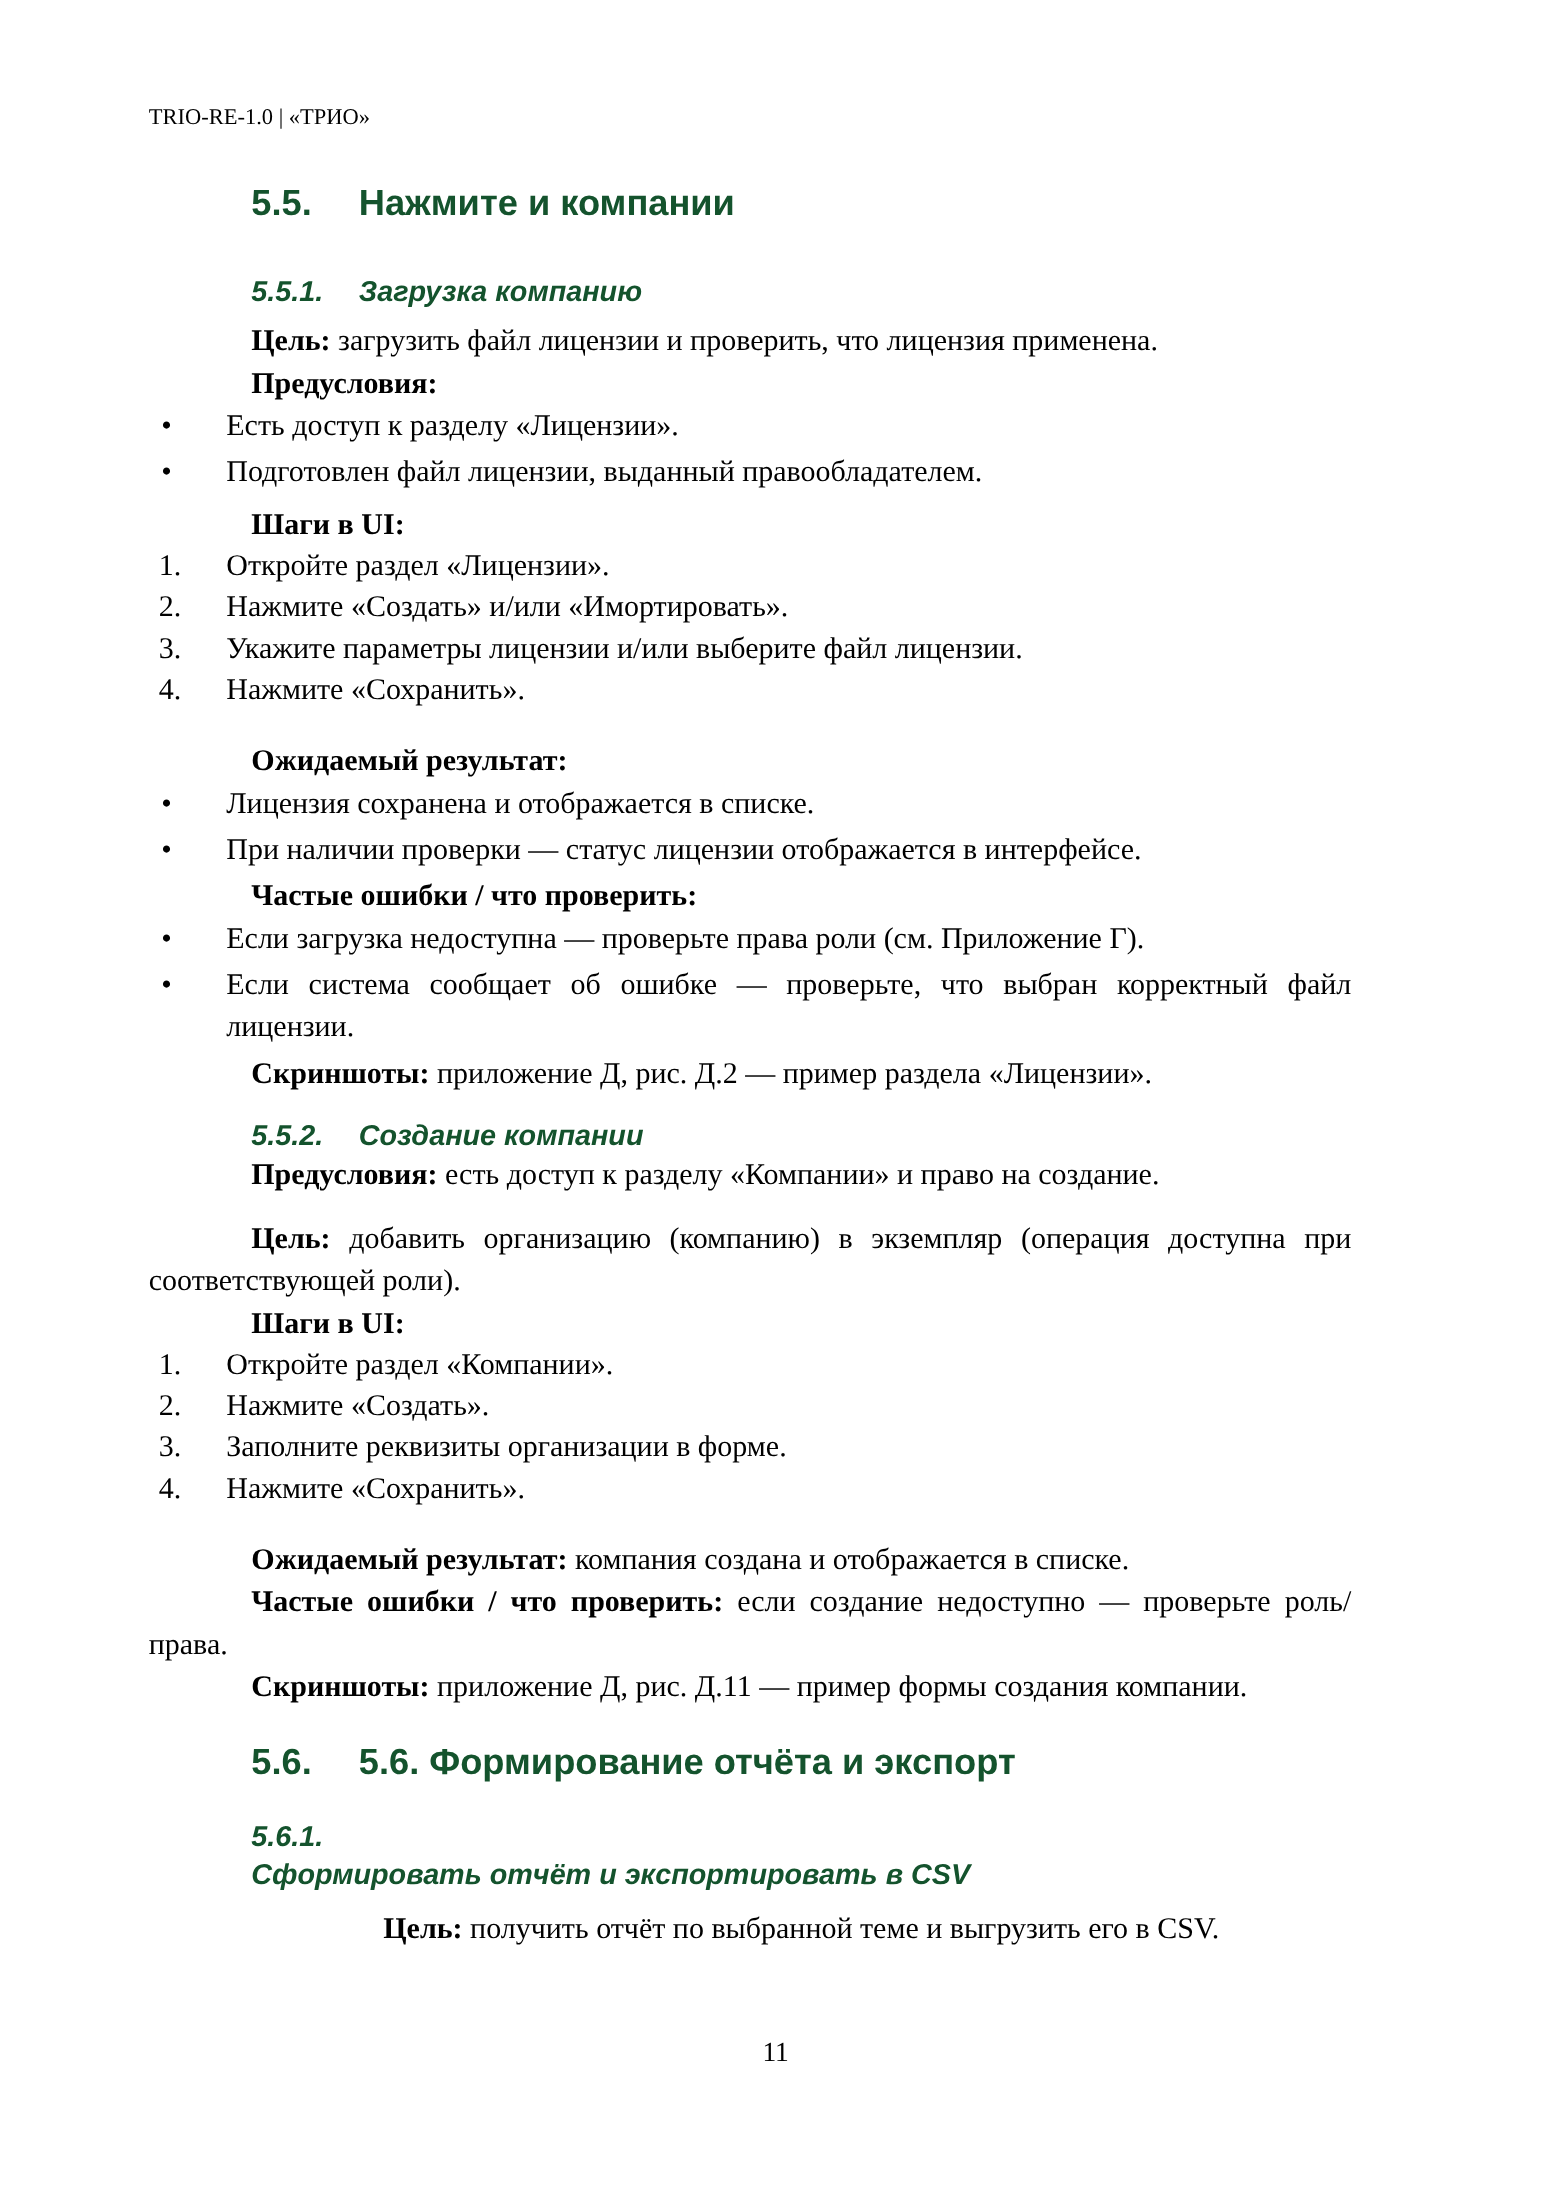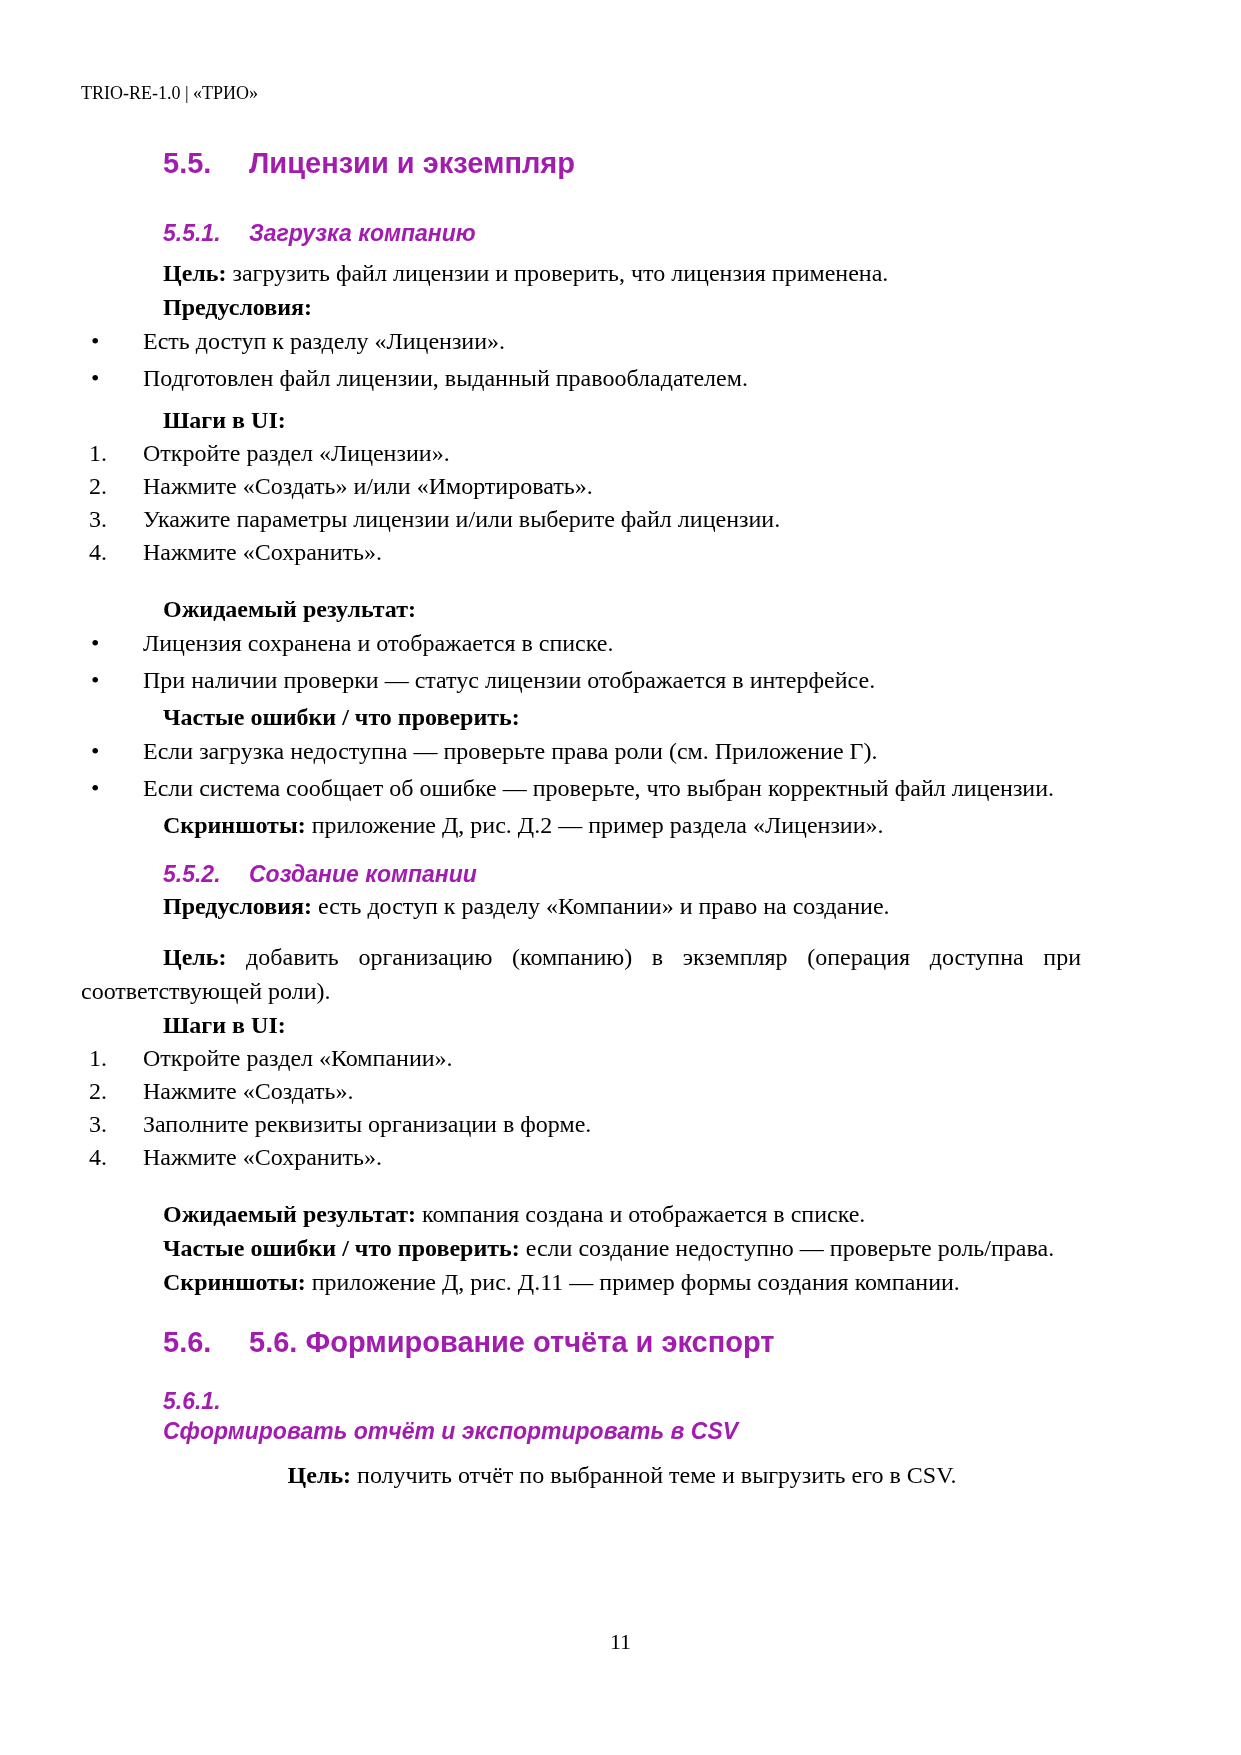--- a/index.html
+++ b/index.html
@@ -8,33 +8,33 @@
     background: #ffffff;
     color: #000000;
     font-family: "Liberation Serif", "DejaVu Serif", serif;
     position: relative;
     overflow: hidden;
   }
   .page {
     position: relative;
     box-sizing: border-box;
     width: 1241px; height: 1755px;
-    padding: 82px 160px 0 81px;
+    padding: 82px 160px 0 119px;
   }
   .doc-header {
     font-size: 18px;
     line-height: 22px;
     margin: 0;
   }
   
   .h2, .h3 {
     display: flex;
     font-family: "Liberation Sans", "DejaVu Sans", sans-serif;
     font-weight: bold;
-    color: #a21caf;
+    color: #14532d;
     margin: 0 0 0 82px;
   }
   .h2 { font-size: 29px; line-height: 38px; }
   .h3 { font-size: 23px; line-height: 30px; font-style: italic; }
   .h2 .hnum, .h3 .hnum { min-width: 86px; flex: 0 0 auto; }
   .mt-h2-55  { margin-top: 40px; }
   .mt-h3-551 { margin-top: 36px; }
   .mt-h3-552 { margin-top: 17px; }
   .mt-h2-56  { margin-top: 24px; }
   .mt-h3-561 { margin-top: 25px; flex-direction: column; }
@@ -92,21 +92,21 @@
 </style>
 </head>
 <body>
 
 <div class="page">
 
   <p class="doc-header">TRIO-RE-1.0 | «ТРИО»</p>
 
   <div class="h2 mt-h2-55">
     <span class="hnum">5.5.</span>
-    <span class="htitle">Лицензии и экземпляр</span>
+    <span class="htitle">Нажмите и компании</span>
   </div>
 
   <div class="h3 mt-h3-551">
     <span class="hnum">5.5.1.</span>
     <span class="htitle">Загрузка компанию</span>
   </div>
 
   <p class="para mt8"><b>Цель:</b> <span>загрузить файл лицензии и проверить, что лицензия применена.</span></p>
   <p class="para"><b>Предусловия:</b></p>
 

